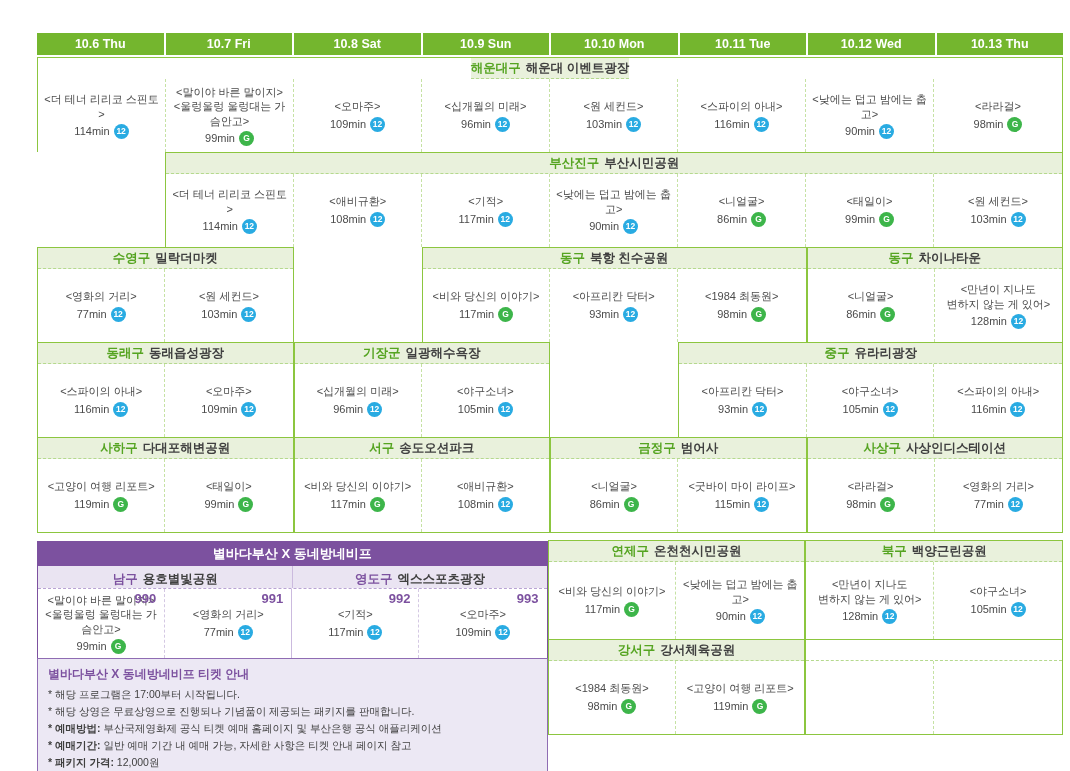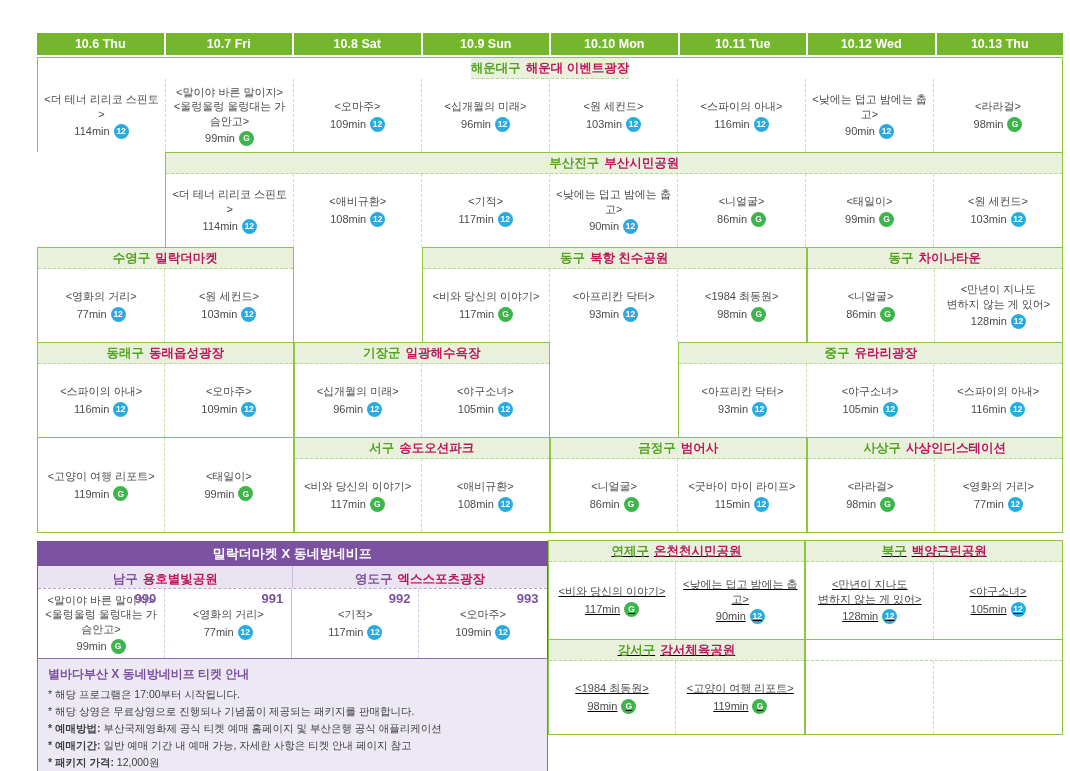--- a/index.html
+++ b/index.html
@@ -14,35 +14,35 @@
   .row{display:grid;grid-template-columns:repeat(8,1fr);margin-top:-1px;}
   .row4{grid-template-columns:repeat(4,1fr);}
   .section{border:1px solid var(--green-border,#8CC63F);display:flex;flex-direction:column;background:#fff;}
   .blank{background:#fff;border:none;}
 
   .venue-band{height:20px;background:var(--band-bg,#E9F1DC);border-bottom:1px dashed #b5d98e;
               display:flex;align-items:center;justify-content:center;gap:5px;
               font-size:12.5px;font-weight:bold;}
   .venue-band.white{background:#fff;}
   .venue-district{color:var(--district,#55A421);}
-  .venue-name{color:#be185d;}
+  .venue-name{color:#404040;}
 
   .movies{flex:1;display:grid;min-height:73px;}
   .movies.tall{min-height:77px;}
   .movie-cell{border-right:1px dashed #c6e2a4;display:flex;flex-direction:column;align-items:center;
               justify-content:center;gap:3px;padding:4px 3px;position:relative;background:#fff;}
   .movie-cell:last-child{border-right:none;}
   .title-line{font-size:11px;color:#4b4b4b;text-align:center;line-height:1.3;}
   .runtime-row{display:flex;align-items:center;gap:4px;font-size:11px;color:#4b4b4b;}
   .badge{width:15px;height:15px;border-radius:50%;color:#fff;font-size:8.5px;font-weight:bold;
          display:flex;align-items:center;justify-content:center;flex:0 0 auto;}
 
   .bottom{display:flex;align-items:flex-start;margin-top:8px;}
   .bottom-left{width:513px;}
-  .bottom-right{width:518px;text-decoration:underline;}
+  .bottom-right{width:518px;}
 
   .purple-outer{border:1px solid var(--purple,#7C519F);}
   .purple-banner{height:24px;background:var(--purple,#7C519F);color:#fff;font-weight:bold;font-size:13px;
                  display:flex;align-items:center;justify-content:center;}
   .purple-sub-row{display:grid;grid-template-columns:1fr 1fr;border-bottom:1px dashed #b9a3d4;}
   .purple-sub{height:22px;background:var(--purple-band,#EAE4F2);display:flex;align-items:flex-end;
               justify-content:center;gap:5px;font-size:12.5px;font-weight:bold;}
   .purple-sub + .purple-sub{border-left:1px solid #cbbade;}
   .purple-sub .venue-district{color:var(--purple,#7C519F);}
   .purple-movies{display:grid;grid-template-columns:repeat(4,1fr);min-height:62px;}
@@ -406,20 +406,24 @@
                 <div class="runtime-row">
                   <span>116min</span>
                   <span class="badge" style="background: rgb(41, 171, 226);">12</span>
                 </div>
               </div>
             </div>
           </div>
         </div>
         <div class="row">
           <div class="section" style="grid-column: span 2;">
+            <div class="venue-band">
+              <span class="venue-district">사하구</span>
+              <span class="venue-name">다대포해변공원</span>
+            </div>
             <div class="movies" style="grid-template-columns: repeat(2, 1fr);">
               <div class="movie-cell">
                 <div>
                   <div class="title-line">&lt;고양이 여행 리포트&gt;</div>
                 </div>
                 <div class="runtime-row">
                   <span>119min</span>
                   <span class="badge" style="background: rgb(61, 181, 74);">G</span>
                 </div>
               </div>
@@ -510,21 +514,21 @@
                   <span class="badge" style="background: rgb(41, 171, 226);">12</span>
                 </div>
               </div>
             </div>
           </div>
         </div>
       </div>
     <div class="bottom">
       <div class="bottom-left">
         <div class="purple-outer" id="purple-outer">
-          <div class="purple-banner">밀락더마켓 X 동네방네비프</div>
+          <div class="purple-banner">별바다부산 X 동네방네비프</div>
           <div class="purple-sub-row" id="purple-subs">
               <div class="purple-sub">
                 <span class="venue-district">남구</span>
                 <span class="venue-name">용호별빛공원</span>
               </div>
               <div class="purple-sub">
                 <span class="venue-district">영도구</span>
                 <span class="venue-name">엑스스포츠광장</span>
               </div>
             </div>

